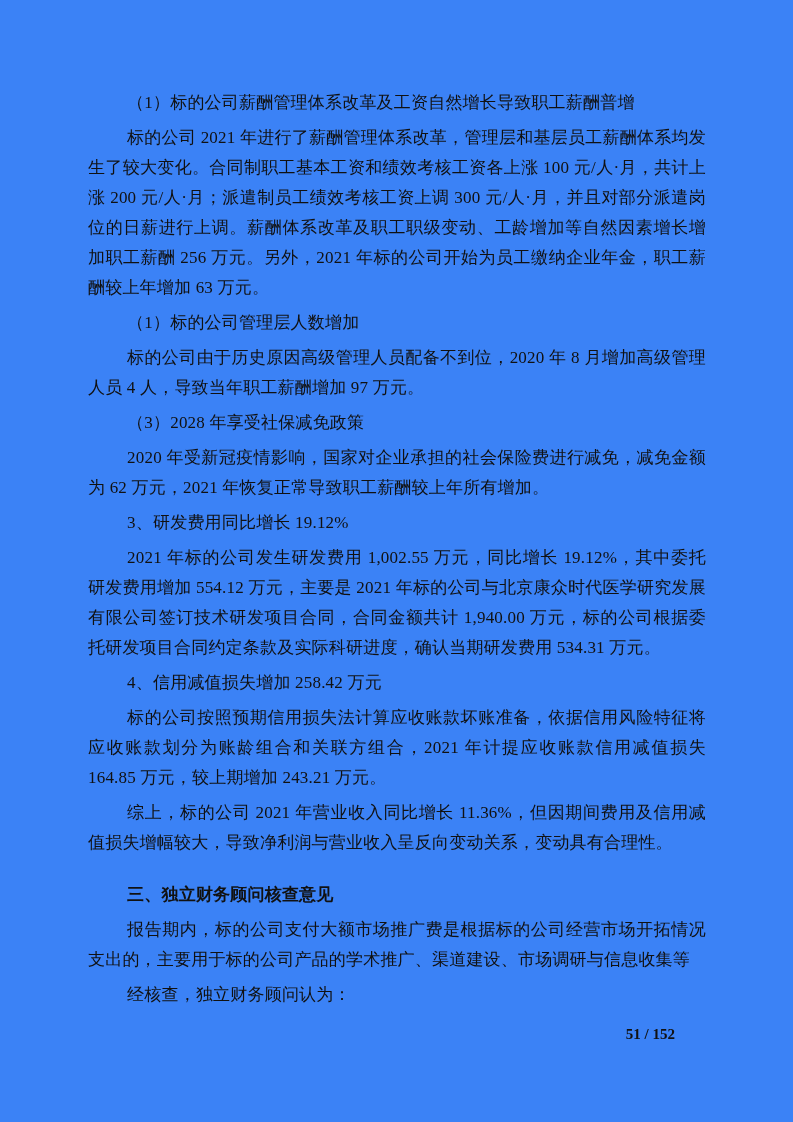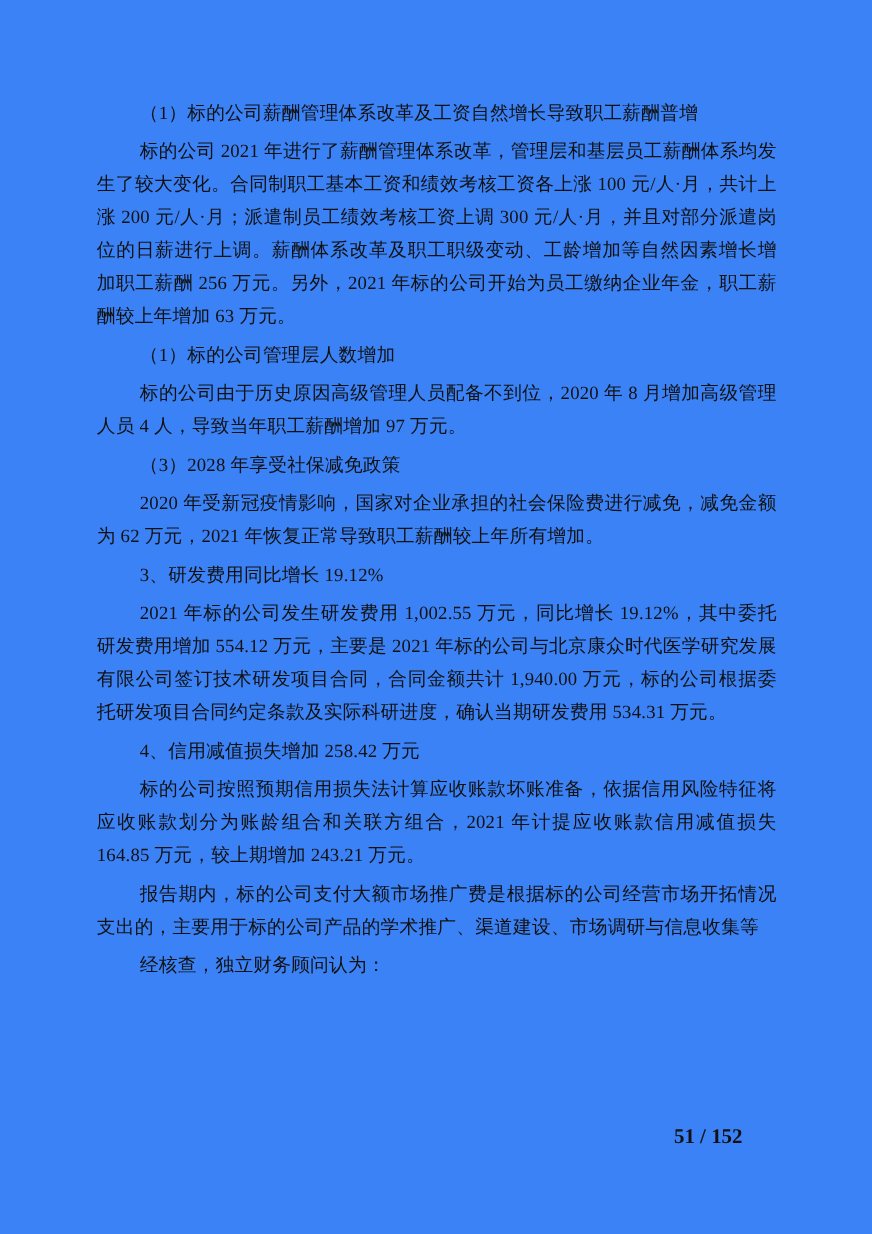--- a/index.html
+++ b/index.html
@@ -42,38 +42,40 @@
   }
   .section-heading {
     text-indent: 2.3em;
     font-weight: bold;
     margin-top: 22px;
   }
   .page-number {
     position: absolute;
     top: 1026px;
     right: 118px;
-    font-size: 19px;
+    font-size: 15px;
     font-weight: bold;
     line-height: 16px;
     text-align: center;
   }
 </style>
 </head>
 <body>
 
 <div class="page">
   <div class="content">
     <p class="block subheading">（1）标的公司薪酬管理体系改革及工资自然增长导致职工薪酬普增</p>
     <p class="block paragraph">标的公司 2021 年进行了薪酬管理体系改革，管理层和基层员工薪酬体系均发生了较大变化。合同制职工基本工资和绩效考核工资各上涨 100 元/人·月，共计上涨 200 元/人·月；派遣制员工绩效考核工资上调 300 元/人·月，并且对部分派遣岗位的日薪进行上调。薪酬体系改革及职工职级变动、工龄增加等自然因素增长增加职工薪酬 256 万元。另外，2021 年标的公司开始为员工缴纳企业年金，职工薪酬较上年增加 63 万元。</p>
     <p class="block subheading">（1）标的公司管理层人数增加</p>
     <p class="block paragraph">标的公司由于历史原因高级管理人员配备不到位，2020 年 8 月增加高级管理人员 4 人，导致当年职工薪酬增加 97 万元。</p>
     <p class="block subheading">（3）2028 年享受社保减免政策</p>
     <p class="block paragraph">2020 年受新冠疫情影响，国家对企业承担的社会保险费进行减免，减免金额为 62 万元，2021 年恢复正常导致职工薪酬较上年所有增加。</p>
     <p class="block subheading">3、研发费用同比增长 19.12%</p>
     <p class="block paragraph">2021 年标的公司发生研发费用 1,002.55 万元，同比增长 19.12%，其中委托研发费用增加 554.12 万元，主要是 2021 年标的公司与北京康众时代医学研究发展有限公司签订技术研发项目合同，合同金额共计 1,940.00 万元，标的公司根据委托研发项目合同约定条款及实际科研进度，确认当期研发费用 534.31 万元。</p>
     <p class="block subheading">4、信用减值损失增加 258.42 万元</p>
     <p class="block paragraph">标的公司按照预期信用损失法计算应收账款坏账准备，依据信用风险特征将应收账款划分为账龄组合和关联方组合，2021 年计提应收账款信用减值损失 164.85 万元，较上期增加 243.21 万元。</p>
+    <p class="block paragraph">综上，标的公司 2021 年营业收入同比增长 11.36%，但因期间费用及信用减值损失增幅较大，导致净利润与营业收入呈反向变动关系，变动具有合理性。</p>
+    <p class="block section-heading">三、独立财务顾问核查意见</p>
     <p class="block paragraph">报告期内，标的公司支付大额市场推广费是根据标的公司经营市场开拓情况支出的，主要用于标的公司产品的学术推广、渠道建设、市场调研与信息收集等</p>
     <p class="block paragraph">经核查，独立财务顾问认为：</p>
   </div>
   <div class="page-number">51 / 152</div>
 </div>
 
 </body></html>

